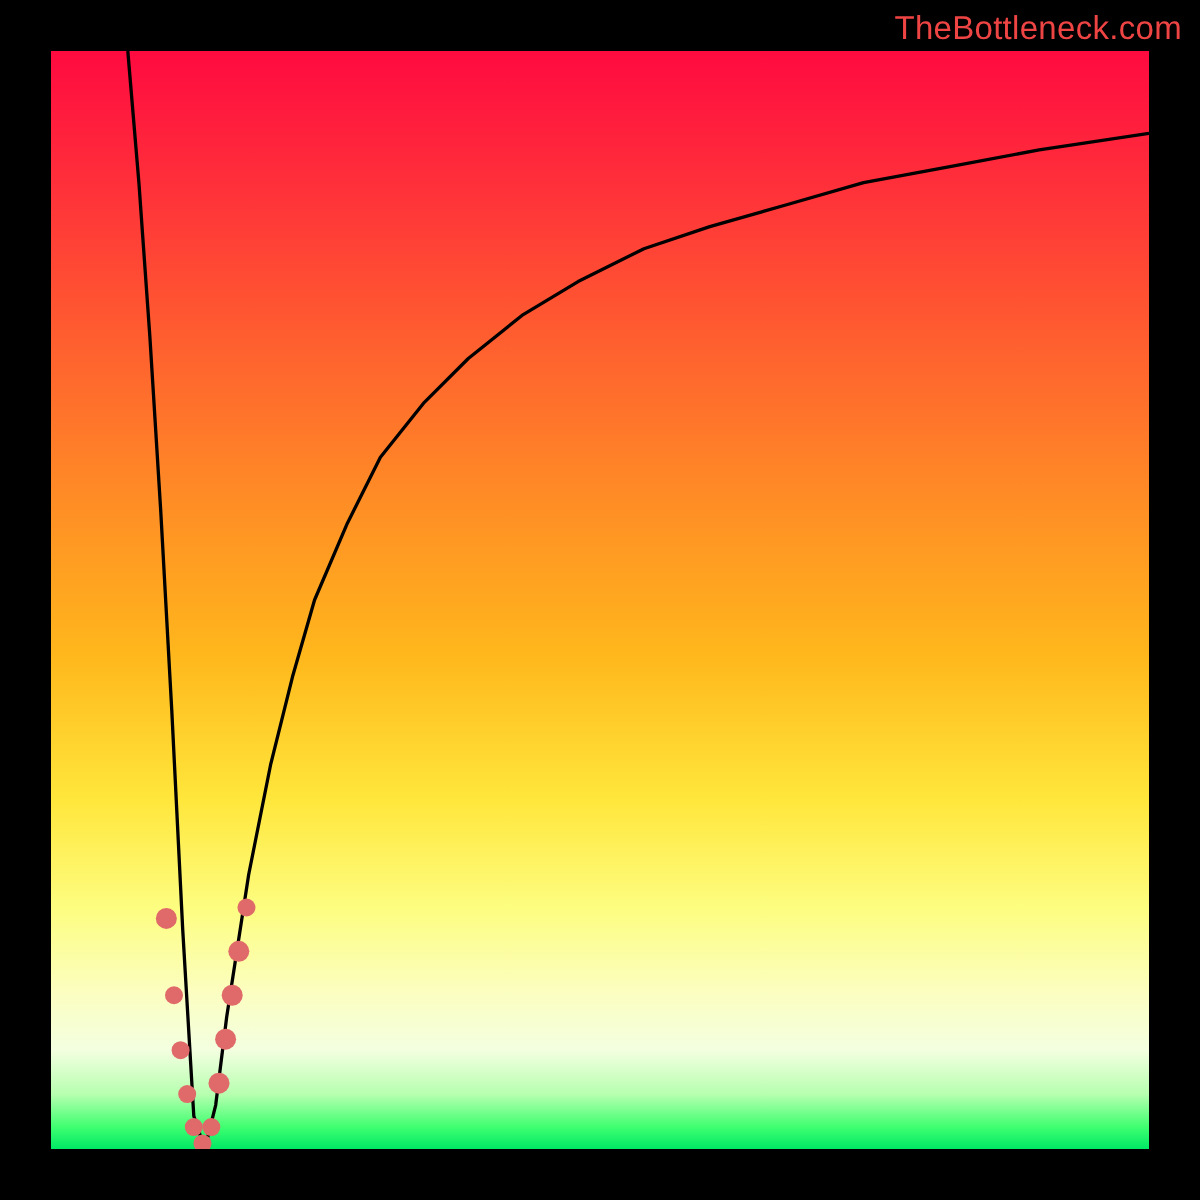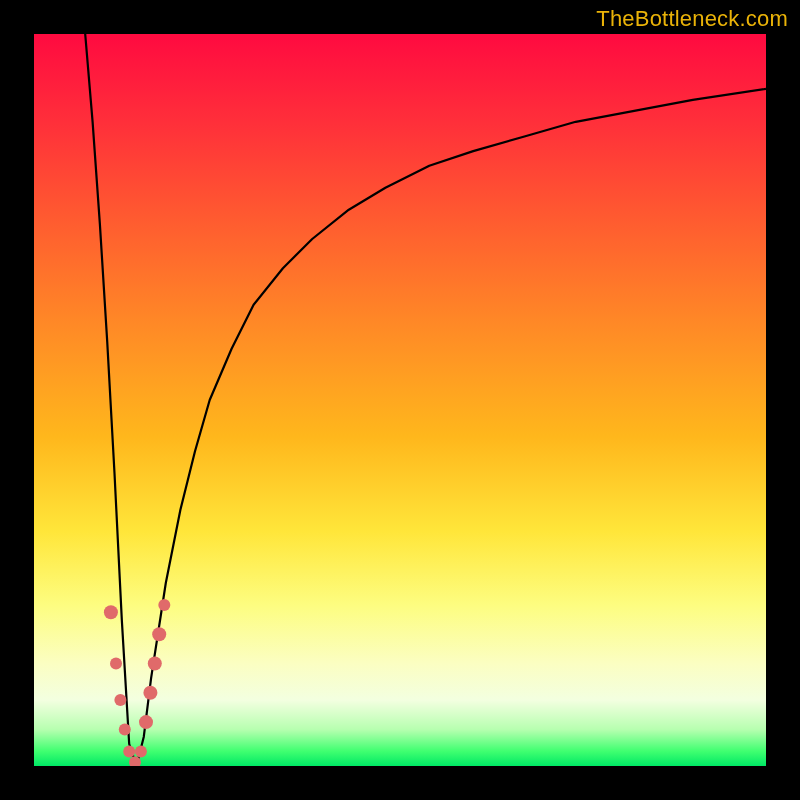--- a/index.html
+++ b/index.html
@@ -38,21 +38,21 @@
   svg.curve {
     position: absolute;
     inset: 0;
     width: 100%;
     height: 100%;
   }
   .attribution {
     position: absolute;
     top: 6px;
     right: 12px;
-    color: #eab308;
+    color: #ef4444;
     font-family: Arial, Helvetica, sans-serif;
     font-size: 22px;
     letter-spacing: 0.2px;
   }
 </style>
 </head>
 <body>
 
 <div class="frame">
   <div class="gradient"></div>

